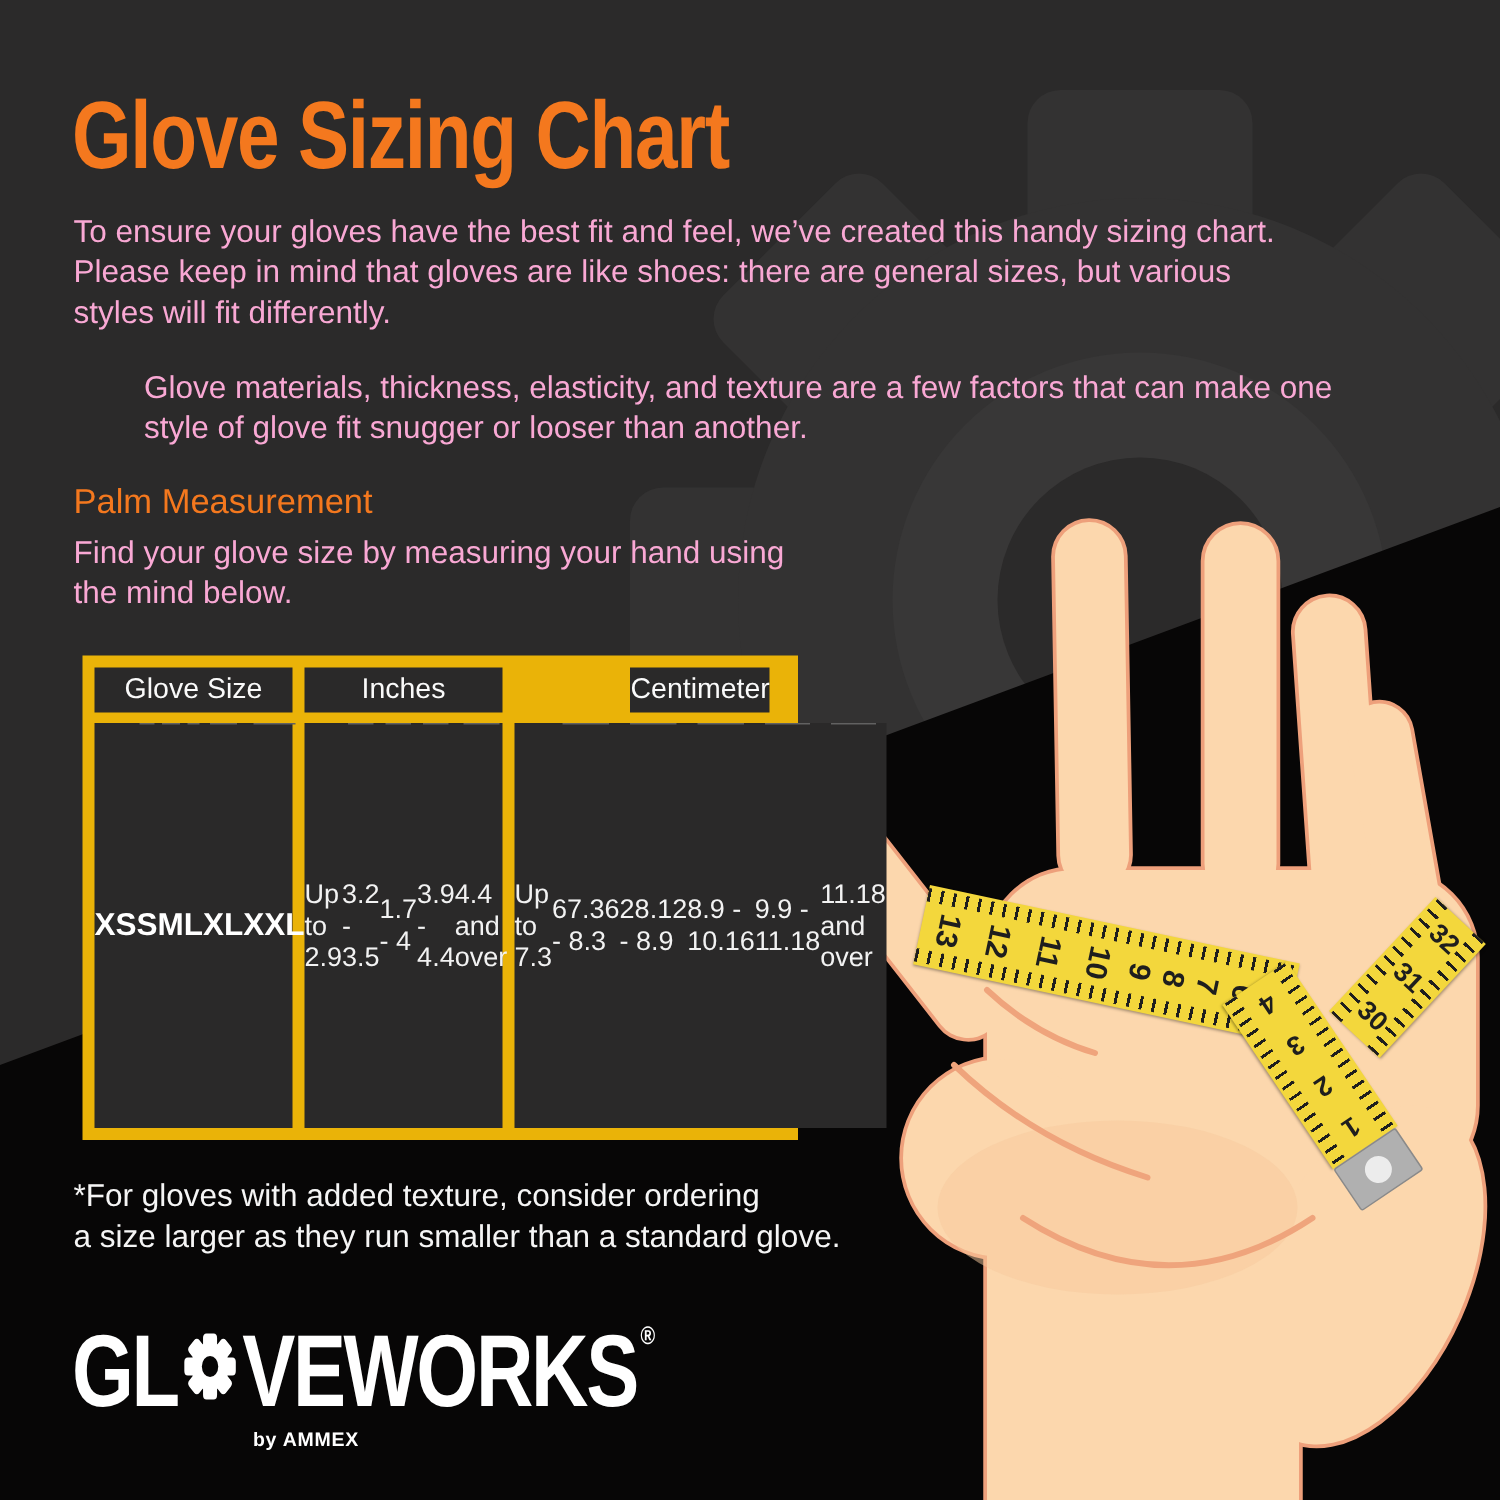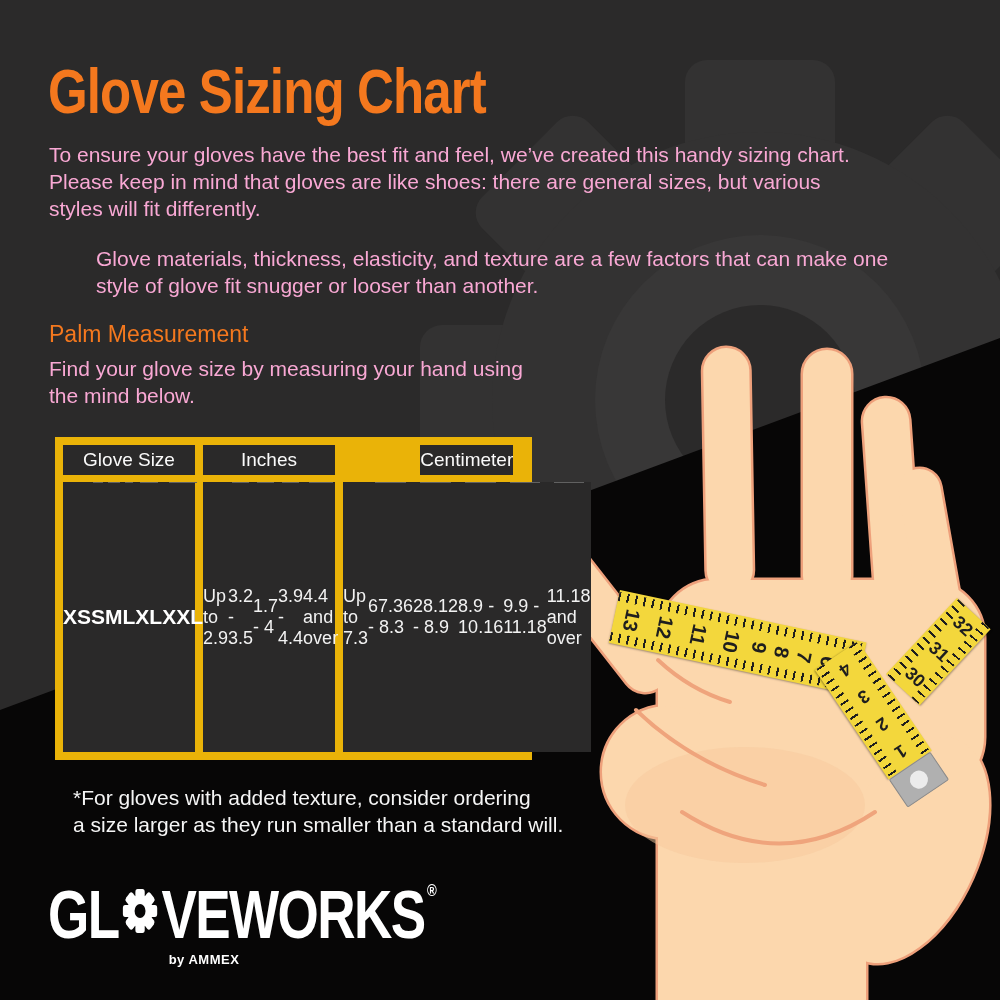--- a/index.html
+++ b/index.html
@@ -14,21 +14,21 @@
     clip-path:polygon(0% 71%, 100% 33.8%, 100% 100%, 0% 100%);}
 
   
   #page-title{left:48px;top:54px;color:#F4781E;font-weight:bold;font-size:58px;
     letter-spacing:-1px;transform:scale(.88,1.1);transform-origin:0 0;white-space:nowrap;}
   .para{left:49px;color:#f9a8d4;font-size:21px;line-height:27px;white-space:nowrap;}
   #intro-paragraph{top:141px;}
   #materials-paragraph{top:245px;margin-left:47px;}
   #palm-heading{left:49px;top:321px;color:#F4781E;font-weight:normal;font-size:23px;}
   #palm-desc{top:355px;}
-  #footnote{left:49px;top:784px;color:#F5F5F5;font-size:21px;line-height:27px;white-space:nowrap;margin-left:24px;}
+  #footnote{left:49px;top:784px;color:#F5F5F5;font-size:21px;line-height:27px;white-space:nowrap;}
 
   
   #sizing-table{left:55px;top:437px;width:477px;height:323px;background:#eab308;
     box-sizing:border-box;padding:8px;display:flex;gap:8px;}
   .tcol{display:flex;flex-direction:column;}
   .tcol.c1{width:132px;} .tcol.c2{width:132px;} .tcol.c3{flex:1;align-items:center;}
   .thead{height:30px;background:#2A2929;color:#FAFAFA;font-size:19px;
     display:flex;align-items:center;justify-content:center;flex:none;}
   .tbody{flex:1;margin-top:7px;background:#2A2929;display:flex;}
   .trow{flex:1;display:flex;align-items:center;justify-content:center;position:relative;
@@ -210,21 +210,21 @@
       <div class="trow">28.12 - 8.9</div>
       <div class="trow">8.9 - 10.16</div>
       <div class="trow">9.9 - 11.18</div>
       <div class="trow">11.18 and over</div>
     </div>
   </div>
 </div>
 
 <div class="abs" id="footnote">
   <div>*For gloves with added texture, consider ordering</div>
-  <div>a size larger as they run smaller than a standard will.</div>
+  <div>a size larger as they run smaller than a standard glove.</div>
 </div>
 
 <div class="abs" id="logo">
   <div id="wordmark">
     <span>GL</span>
     <svg class="gear-letter" viewBox="0 0 50 50">
       <g fill="#FFFFFF">
         <rect x="3" y="19" width="44" height="12" rx="3" transform="rotate(0 25 25)"></rect>
         <rect x="3" y="19" width="44" height="12" rx="3" transform="rotate(45 25 25)"></rect>
         <rect x="3" y="19" width="44" height="12" rx="3" transform="rotate(90 25 25)"></rect>

